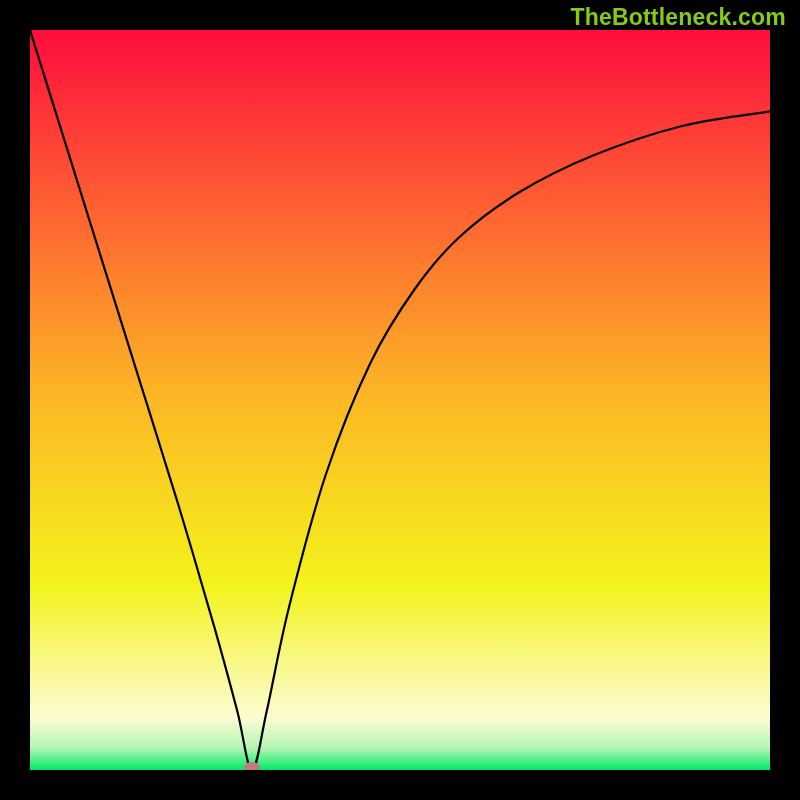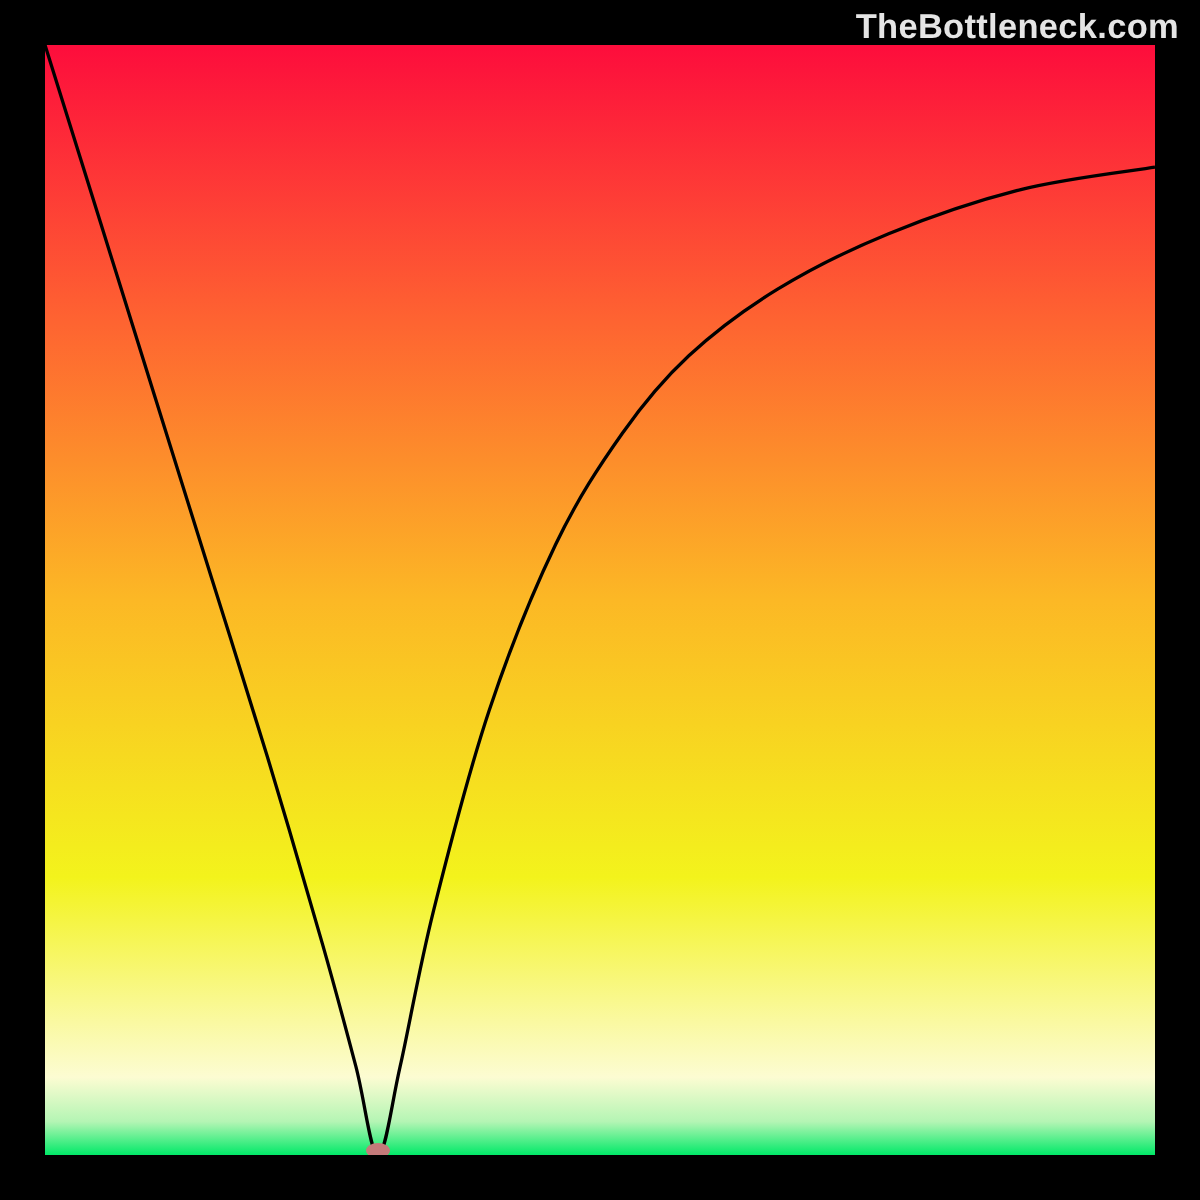--- a/index.html
+++ b/index.html
@@ -14,21 +14,21 @@
   .frame {
     position: relative;
     width: 800px;
     height: 800px;
     background: #000;
   }
   .watermark {
     position: absolute;
     top: 4px;
     right: 14px;
-    color: #e5e5e5;
+    color: #84cc16;
     font-size: 23px;
     font-weight: 600;
     letter-spacing: 0.2px;
     z-index: 5;
     text-align: center;
   }
   .plot-wrap {
     position: absolute;
     left: 30px;
     top: 30px;

